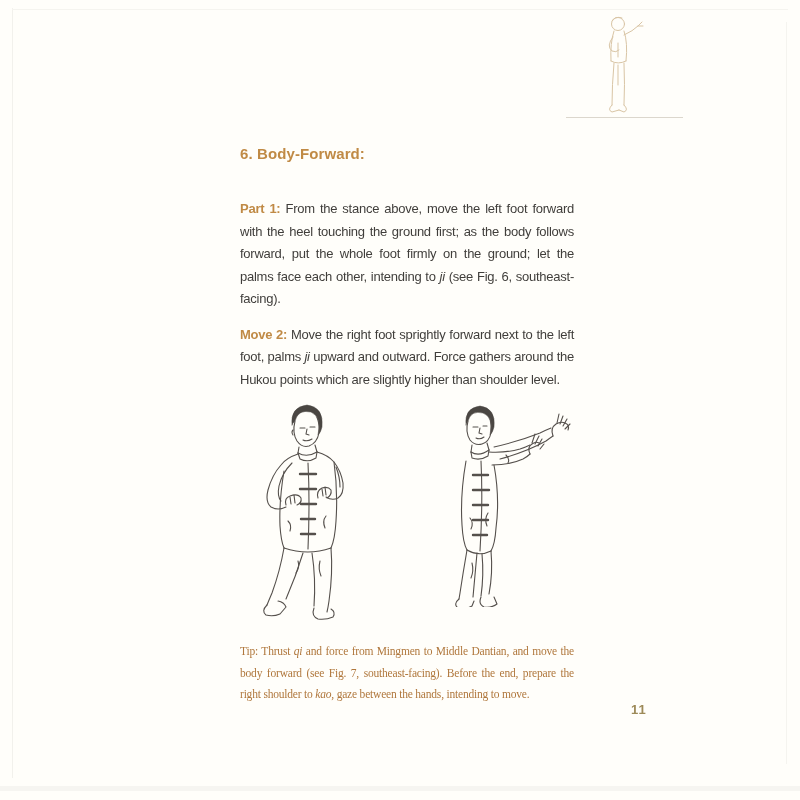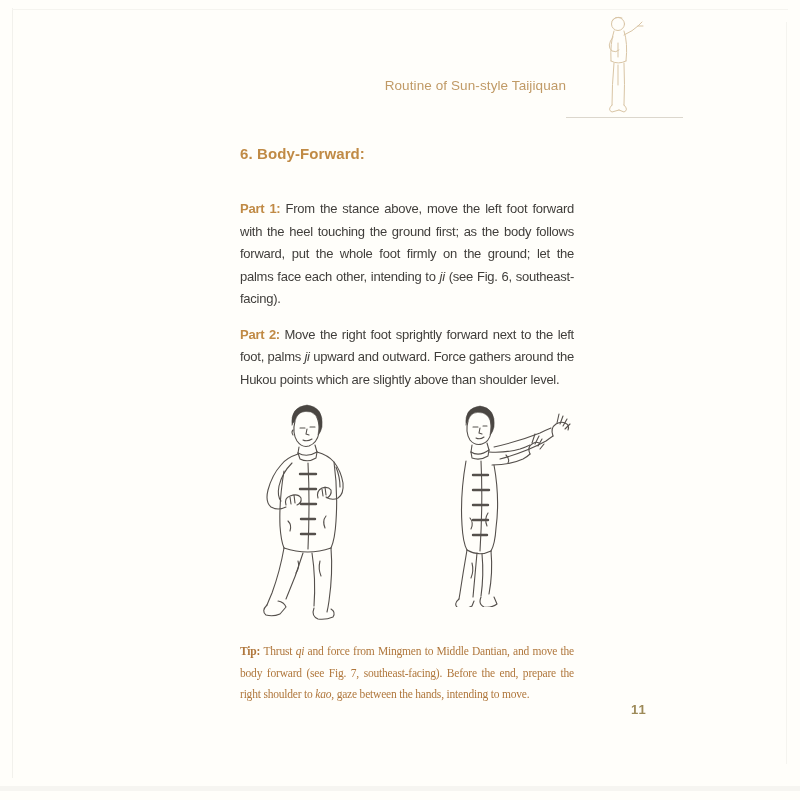--- a/index.html
+++ b/index.html
@@ -56,21 +56,21 @@
   .figures-row{position:relative;height:230px;margin-top:6px;}
   .figure-6{position:absolute;left:8px;top:2px;width:115px;height:226px;}
   .figure-7{position:absolute;left:186px;top:4px;width:160px;height:204px;}
 
   .tip{
     font-family:"Liberation Serif", serif;
     font-size:11.5px;line-height:21.5px;letter-spacing:-0.2px;
     color:var(--tip-color);text-align:justify;
     margin-top:12px;
   }
-  .tip .seg-label{font-weight:700;}
+  .tip .seg-label{font-weight:400;}
   .tip .seg-italic{font-style:italic;margin-top:40px;}
 
   .page-number{
     position:absolute;left:604px;top:702px;
     font-size:13px;font-weight:700;color:var(--pagenum-color);
     letter-spacing:1px;
     margin-left:27px;
   }
   svg{display:block;}
   .sketch path, .sketch circle, .sketch ellipse{
@@ -87,21 +87,20 @@
 </head>
 <body>
 
 <div class="page">
 
   <div class="edge edge-left"></div>
   <div class="edge edge-top"></div>
   <div class="edge edge-right"></div>
   <div class="edge edge-bottom"></div>
 
-  <div class="header-title">Routine of Sun-style Taijiquan</div>
 
   <div class="header-figure">
     <svg class="faint" viewBox="0 0 66 104" width="66" height="104" aria-hidden="true">
       <circle cx="30" cy="11" r="6.5"></circle>
       <path d="M24,8 Q27,2.5 34,5"></path>
       <path d="M26,18 Q22,30 23,48"></path>
       <path d="M36,18 Q40,30 38,48"></path>
       <path d="M23,48 Q30,52 38,48"></path>
       <path d="M36,22 Q45,18 50,13"></path>
       <path d="M50,13 L54,9 M50,13 L55,13"></path>
@@ -115,21 +114,21 @@
     </svg>
   </div>
   <div class="header-groundline"></div>
 
   <div class="column">
 
     <div class="section-heading">6. Body-Forward:</div>
 
     <p class="para part1"><span class="seg-label">Part 1: </span><span>From the stance above, move the left foot forward with the heel touching the ground first; as the body follows forward, put the whole foot firmly on the ground; let the palms face each other, intending to </span><span class="seg-italic">ji</span><span> (see Fig. 6, southeast-facing).</span></p>
 
-    <p class="para part2"><span class="seg-label">Part 2: </span><span>Move the right foot sprightly forward next to the left foot, palms </span><span class="seg-italic">ji</span><span> upward and outward. Force gathers around the Hukou points which are slightly above than shoulder level.</span></p>
+    <p class="para part2"><span class="seg-label">Move 2: </span><span>Move the right foot sprightly forward next to the left foot, palms </span><span class="seg-italic">ji</span><span> upward and outward. Force gathers around the Hukou points which are slightly higher than shoulder level.</span></p>
 
     <div class="figures-row">
 
       <div class="figure-6">
         <svg class="sketch" viewBox="0 0 115 226" width="115" height="226" aria-hidden="true">
 
           <path class="hair" d="M44,24 Q42,6 59,4 Q76,6 74,26 Q73,31 70,34 Q74,16 63,11 Q50,8 47,20 Q44,23 44,24 Z"></path>
 
           <path d="M47,20 Q44,32 49,40 Q54,47 61,45 Q69,42 71,32 Q72,24 69,16"></path>
           <path d="M52,27 L57,27 M62,26 L67,26"></path>

